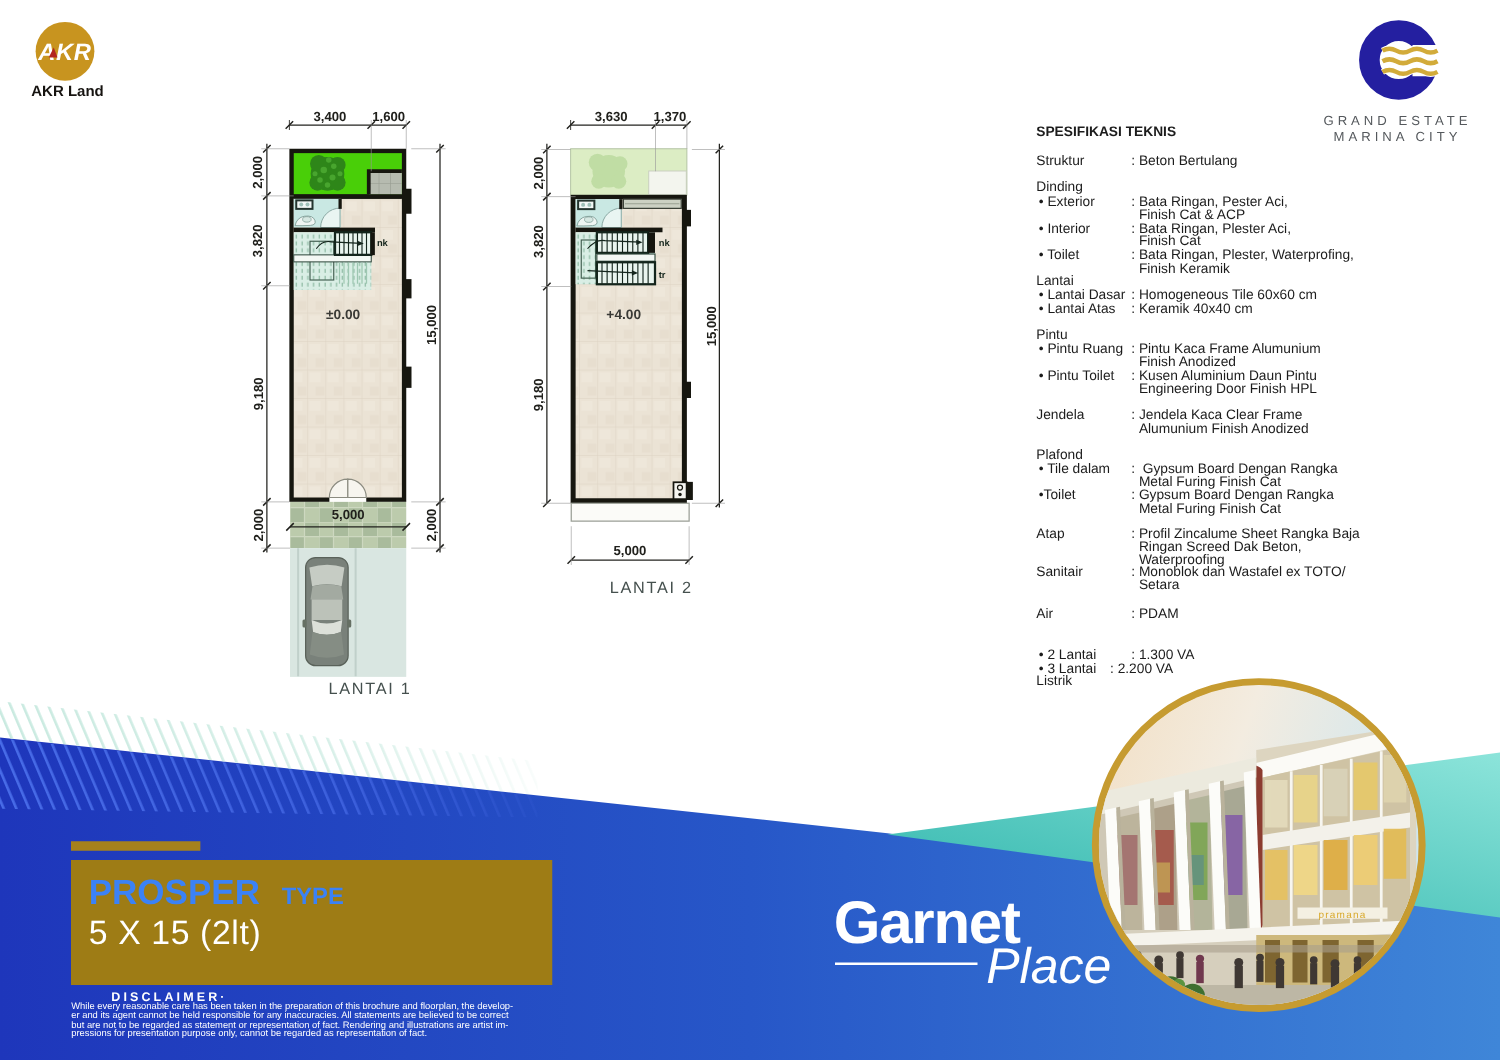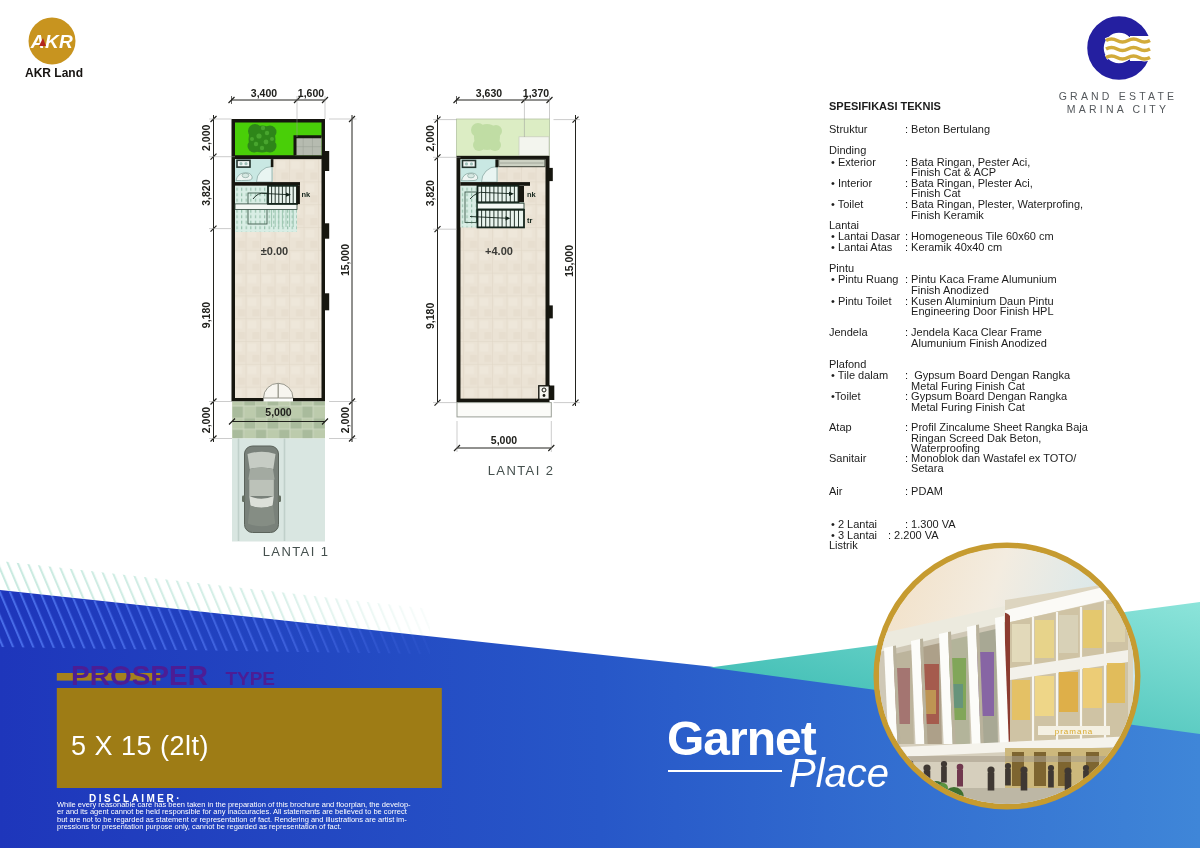--- a/index.html
+++ b/index.html
@@ -513,21 +513,21 @@
 <div class="abs spec" style="left:829px;top:452.9px;">Sanitair</div>
 <div class="abs spec" style="left:905px;top:452.9px;">: Monoblok dan Wastafel ex TOTO/<br>&nbsp;&nbsp;Setara</div>
 <div class="abs spec" style="left:829px;top:486px;">Air</div>
 <div class="abs spec" style="left:905px;top:486px;text-align:center;">: PDAM</div>
 <div class="abs spec" style="left:829px;top:508.3px;margin-top:32px;">Listrik</div>
 <div class="abs spec" style="left:831px;top:519.3px;">• 2 Lantai</div>
 <div class="abs spec" style="left:905px;top:519.3px;">: 1.300 VA</div>
 <div class="abs spec" style="left:831px;top:529.8px;">• 3 Lantai</div>
 <div class="abs spec" style="left:865px;top:529.8px;margin-left:23px;">: 2.200 VA</div>
 
-<div class="abs" style="left:71px;top:660px;color:#4c1d95;white-space:nowrap;">
+<div class="abs" style="left:71px;top:698px;color:#3b82f6;white-space:nowrap;">
   <span style="font-size:28px;font-weight:bold;">PROSPER</span>
   <span style="font-size:19px;font-weight:bold;margin-left:13px;">TYPE</span>
 </div>
 
 <div class="abs" style="left:71px;top:731px;color:#fff;font-size:27px;letter-spacing:0.5px;white-space:nowrap;">5 X 15 (2lt)</div>
 
 
 <div class="abs" style="left:61px;top:792.5px;color:#fff;font-size:10px;font-weight:bold;letter-spacing:2.5px;margin-left:28px;">DISCLAIMER·</div>
 <div class="abs" style="left:667px;top:711px;color:#fff;font-size:48px;font-weight:600;letter-spacing:-1px;">Garnet</div>
 

